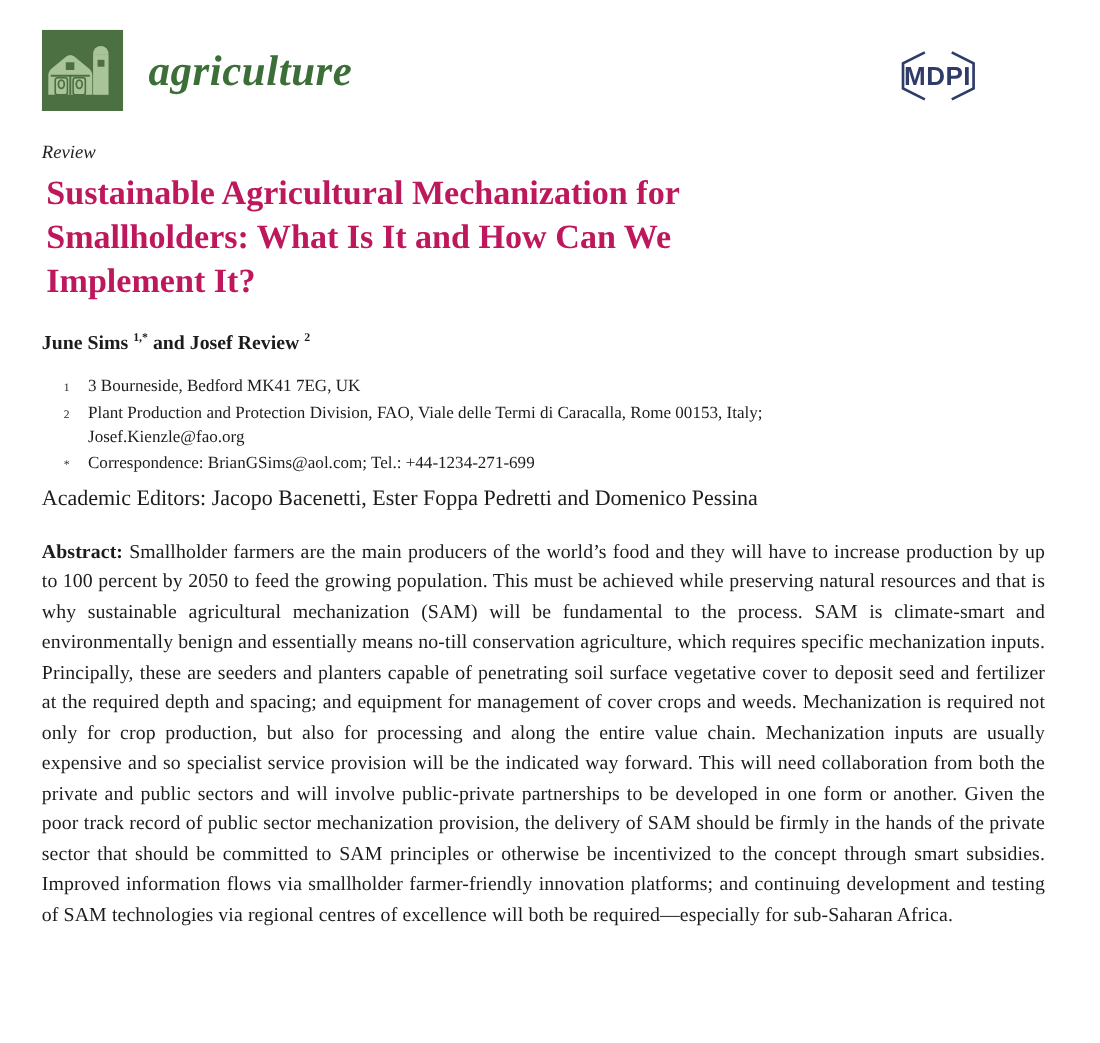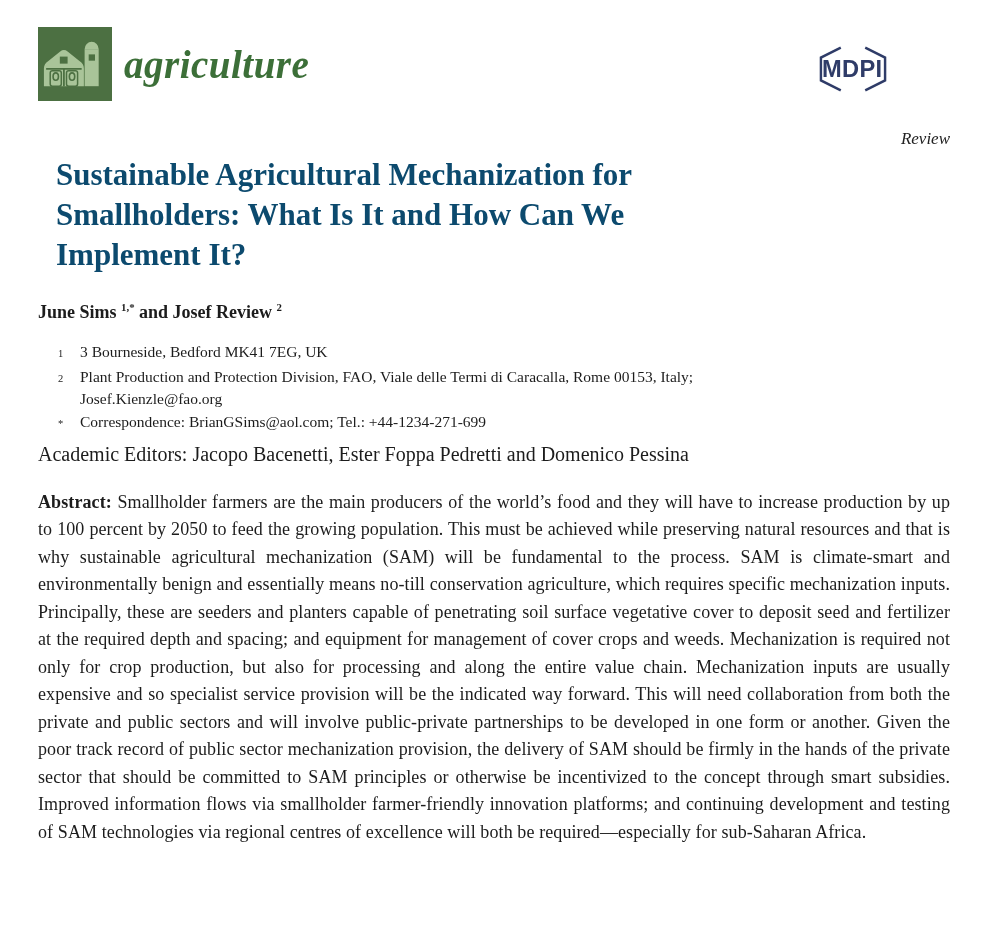--- a/index.html
+++ b/index.html
@@ -8,42 +8,42 @@
     width: 1000px; height: 948px;
     background: #ffffff;
     font-family: "Liberation Serif", serif;
     color: #1c1c1c;
     overflow: hidden;
   }
   .page { width: 1000px; height: 948px; padding: 27px 50px 0 38px; }
 
   
   .header { display: flex; justify-content: space-between; align-items: flex-start; }
-  .brand { display: flex; align-items: center; }
+  .brand { display: flex; align-items: center; gap: 11px; }
   .logo-box { width: 74px; height: 74px; flex: none; }
   .logo-box svg { display: block; width: 74px; height: 74px; }
   .journal-name {
     font-style: italic; font-weight: bold;
     font-size: 39px; color: #3c6f38;
     margin-left: 12px; letter-spacing: 0.5px;
   }
   .mdpi-logo { margin: 13px 55px 0 0; }
   .mdpi-logo svg { display: block; width: 84px; height: 58px; }
   .mdpi-text {
     font-family: "Liberation Sans", sans-serif;
     font-weight: bold; font-size: 31px;
     fill: #2f3c68; letter-spacing: 0.5px;
   }
 
   
-  .article-type { margin-top: 28px; font-style: italic; font-size: 17px; color: #222; text-align: right; }
+  .article-type { margin-top: 28px; font-style: italic; font-size: 17px; color: #222; }
   .title {
-    margin: 6px 0 0 18px;
+    margin: 6px 0 0 4px;
     font-size: 31px; line-height: 40px; font-weight: bold;
-    color: #0c4a6e; max-width: 720px;
+    color: #be185d; max-width: 720px;
   }
   .authors { margin-top: 26px; font-size: 18px; font-weight: bold; }
   .authors sup { font-size: 0.6em; vertical-align: super; }
 
   .affiliations { margin-top: 12px; margin-left: 20px; font-size: 15.5px; line-height: 22.5px; }
   .affil-row { display: flex; }
   .affil-marker { width: 22px; flex: none; font-size: 10.5px; padding-top: 2px; }
   .affil-text { flex: 1; }
 
   .editors-block { margin-top: 8px; font-size: 20px; line-height: 22.5px; }

